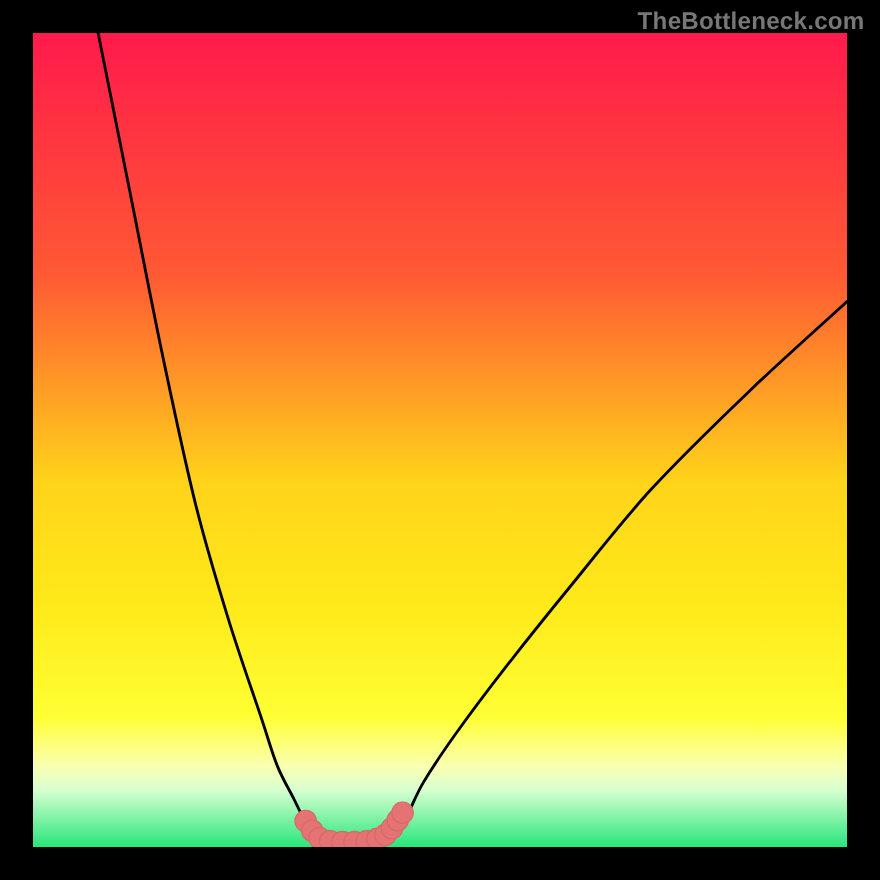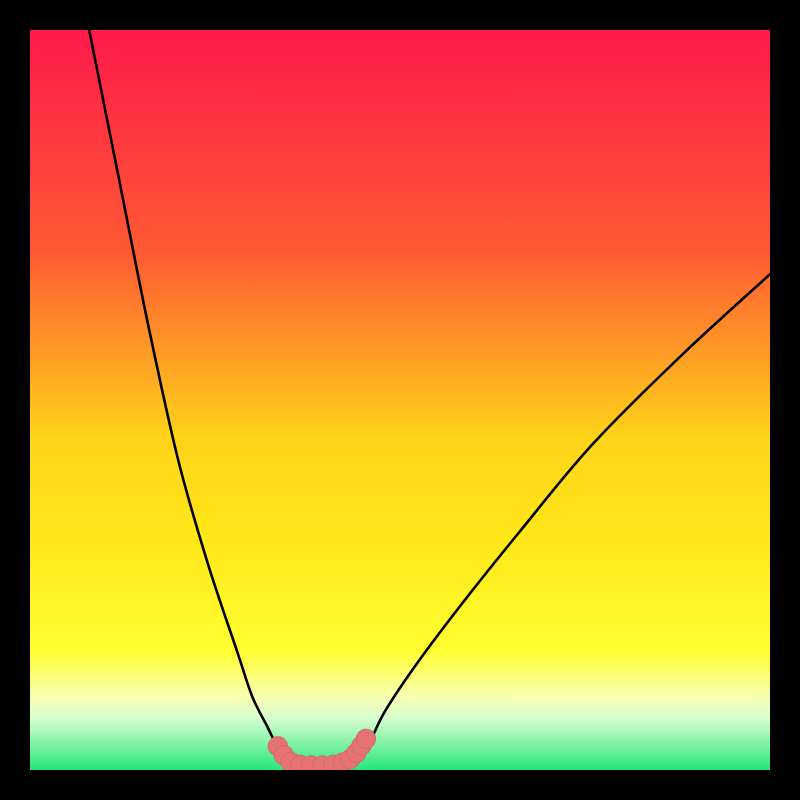--- a/index.html
+++ b/index.html
@@ -34,20 +34,21 @@
     height: 740px;
   }
   svg {
     display: block;
   }
 </style>
 </head>
 <body>
 
 <div class="outer">
+  <div class="watermark">TheBottleneck.com</div>
 
   <div class="plot-wrap">
     <svg id="chart-svg" viewBox="0 0 740 740" width="740" height="740" preserveAspectRatio="none">
       <defs>
         <linearGradient id="bg-grad" x1="0" y1="0" x2="0" y2="1">
           <stop id="g0" offset="0%" stop-color="#ff1a4b"></stop>
           <stop id="g1" offset="30%" stop-color="#ff5a33"></stop>
           <stop id="g2" offset="55%" stop-color="#ffd31a"></stop>
           <stop id="g3" offset="70%" stop-color="#ffe91a"></stop>
           <stop id="g4" offset="84%" stop-color="#ffff33"></stop>

